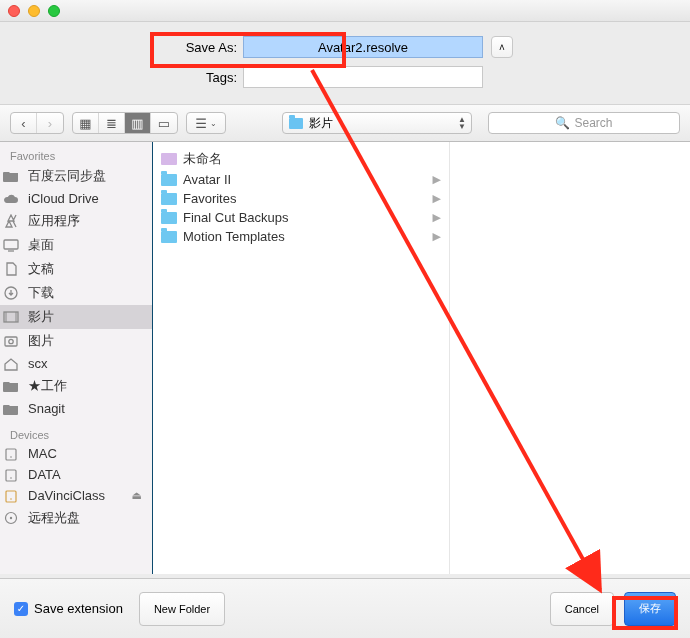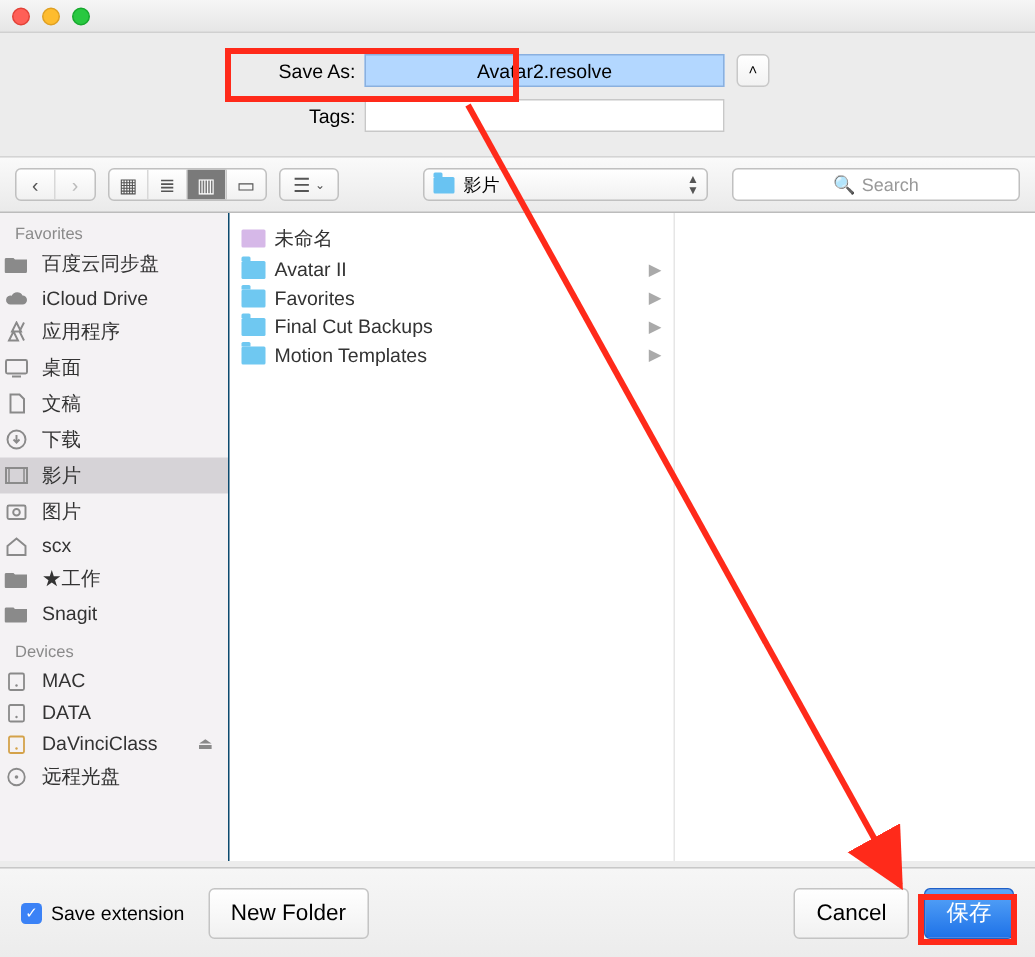--- a/index.html
+++ b/index.html
@@ -53,21 +53,21 @@
   .file-row .arrow { margin-left:auto; color:#aaa; font-size:11px; }
   .folder-ic2 { width:16px; height:12px; background:#6fc8f1; border-radius:1px; position:relative; }
   .folder-ic2:before { content:""; position:absolute; top:-3px; left:0; width:6px; height:3px; background:#6fc8f1; border-radius:1px 1px 0 0; }
   .clip-ic { width:16px; height:12px; background:#d6b8e8; border-radius:1px; }
   .file-area { padding-top:6px; }
 
   
   .footer { position:absolute; bottom:0; left:0; right:0; height:60px; border-top:1px solid #c8c8c8; background:linear-gradient(#f6f6f6,#ececec); display:flex; align-items:center; padding:0 14px; }
   .chk { display:flex; align-items:center; gap:6px; font-size:13px; }
   .chkbox { width:14px; height:14px; background:#3b82f6; border-radius:3px; display:flex; align-items:center; justify-content:center; color:#fff; font-size:10px; }
-  .btn { height:34px; padding:0 14px; border:1px solid #c4c4c4; border-radius:4px; background:linear-gradient(#fff,#f1f1f1); font-size:15px; display:flex; align-items:center; }
+  .btn { height:34px; padding:0 14px; border:1px solid #c4c4c4; border-radius:4px; background:linear-gradient(#fff,#f1f1f1); font-size:11px; display:flex; align-items:center; }
   .btn.primary { background:linear-gradient(#5aa7f9,#1e72e8); color:#fff; border-color:#1e60c9; }
   .footer .spacer { flex:1; }
 
   
   .anno-box { position:absolute; border:4px solid #ff2a1a; pointer-events:none; }
   .anno-arrow { position:absolute; pointer-events:none; }
 
   
   svg { fill: currentColor; }
 </style>

